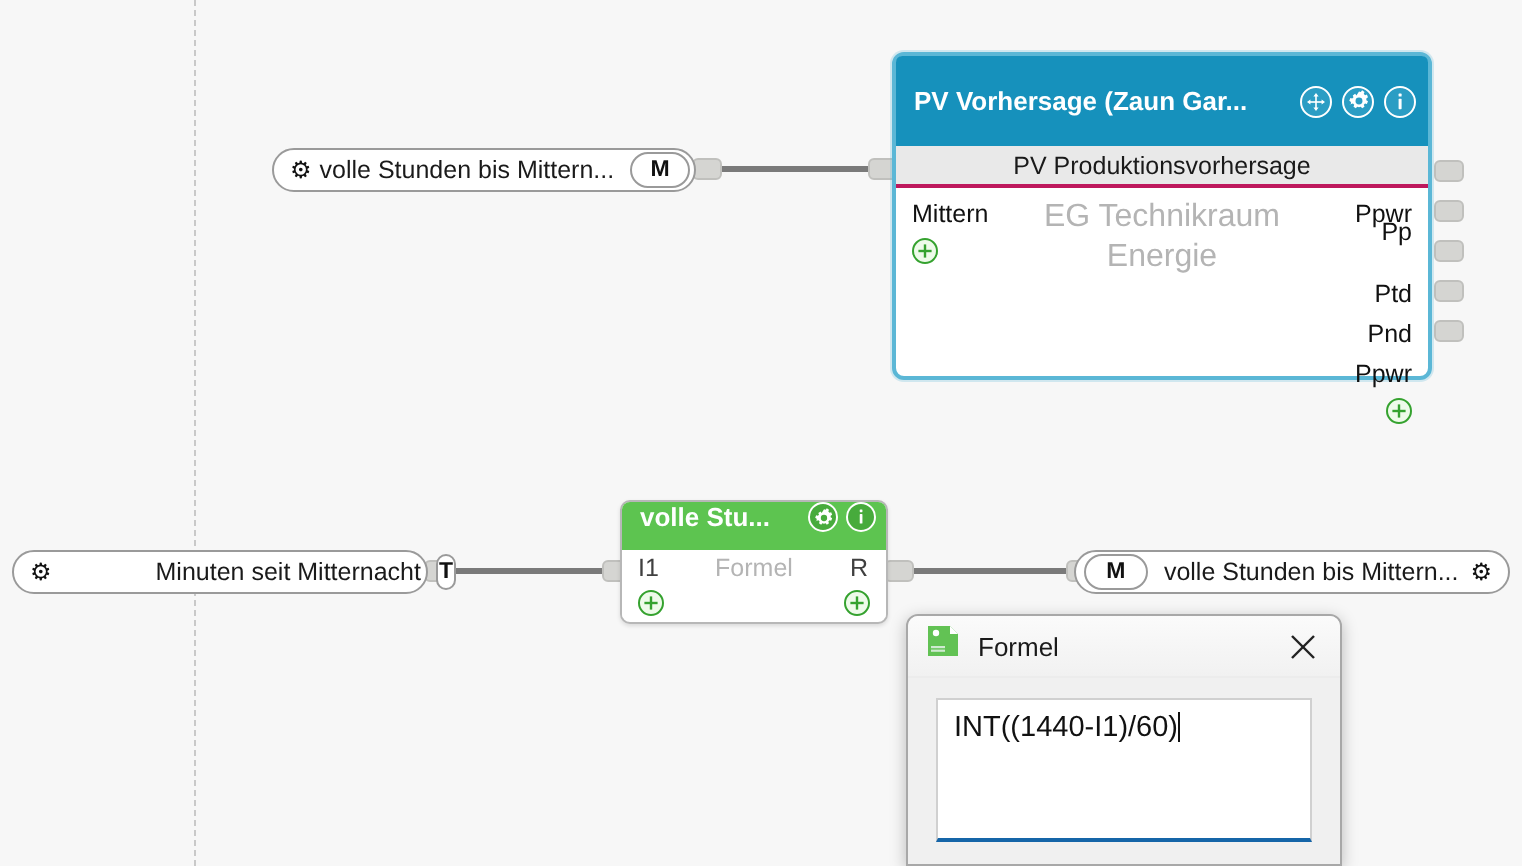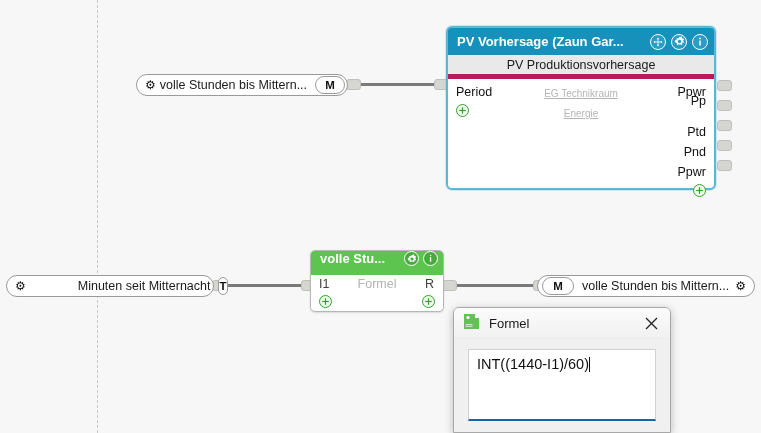--- a/index.html
+++ b/index.html
@@ -94,21 +94,21 @@
     position: absolute;
     box-sizing: border-box;
     background: #ffffff;
     border-radius: 6px;
   }
   #pv-node {
     border: 2px solid #5bb7d6;
     box-shadow: 0 0 0 1px rgba(91,183,214,.25);
   }
   .node-header {
-    height: 27px;
+    height: 45px;
     background: #1691bc;
     border-radius: 3px 3px 0 0;
     display: flex;
     align-items: center;
     padding: 0 6px 0 9px;
     box-sizing: border-box;
   }
   .node-header .title {
     color: #ffffff;
     font-weight: bold;
@@ -129,21 +129,21 @@
     align-items: center;
     justify-content: center;
     margin-left: 5px;
     box-sizing: border-box;
     flex: none;
   }
   .hdr-icon svg { display:block; }
   .node-subtitle {
     height: 19px;
     background: #e9e9e9;
-    border-bottom: 5px solid #be185d;
+    border-bottom: 2px solid #be185d;
     display: flex;
     align-items: center;
     justify-content: center;
     font-size: 12.5px;
     color: #1a1a1a;
   }
   .node-body {
     position: relative;
     font-size: 12.5px;
     color: #111;
@@ -165,23 +165,22 @@
     display: flex;
     align-items: center;
     justify-content: center;
     background: #eefbea;
   }
   .plus svg { display:block; }
   .node-center-text {
     position: absolute;
     text-align: center;
     color: #b4b4b4;
-    font-size: 10px;
+    font-size: 16px;
     line-height: 20px;
-    text-decoration: underline;
   }
 
   
   #formel-node {
     border: 1px solid #b7b7b7;
     border-radius: 5px;
     background: #fff;
     box-shadow: 0 1px 2px rgba(0,0,0,.12);
     overflow: hidden;
   }
@@ -336,21 +335,21 @@
           <rect x="4.3" y="0.8" width="1.5" height="1.5" rx="0.3" fill="#fff"></rect>
           <rect x="4.3" y="3.4" width="1.5" height="5.2" rx="0.3" fill="#fff"></rect>
         </svg>
       </span>
     </div>
 
     <div class="node-subtitle">PV Produktionsvorhersage</div>
 
     <div class="node-body" style="height:114px;">
 
-      <div class="port-label" style="left:8px; top:6px;">Period</div>
+      <div class="port-label" style="left:8px; top:6px;">Mittern</div>
       <div class="plus" style="left:8px; top:25px;">
         <svg width="9" height="9" viewBox="0 0 9 9">
           <rect x="3.9" y="1.2" width="1.2" height="6.6" fill="#35a22f"></rect>
           <rect x="1.2" y="3.9" width="6.6" height="1.2" fill="#35a22f"></rect>
         </svg>
       </div>
 
       <div class="node-center-text" style="left:60px; right:60px; top:5px;">
         <div>EG Technikraum</div>
         <div>Energie</div>

